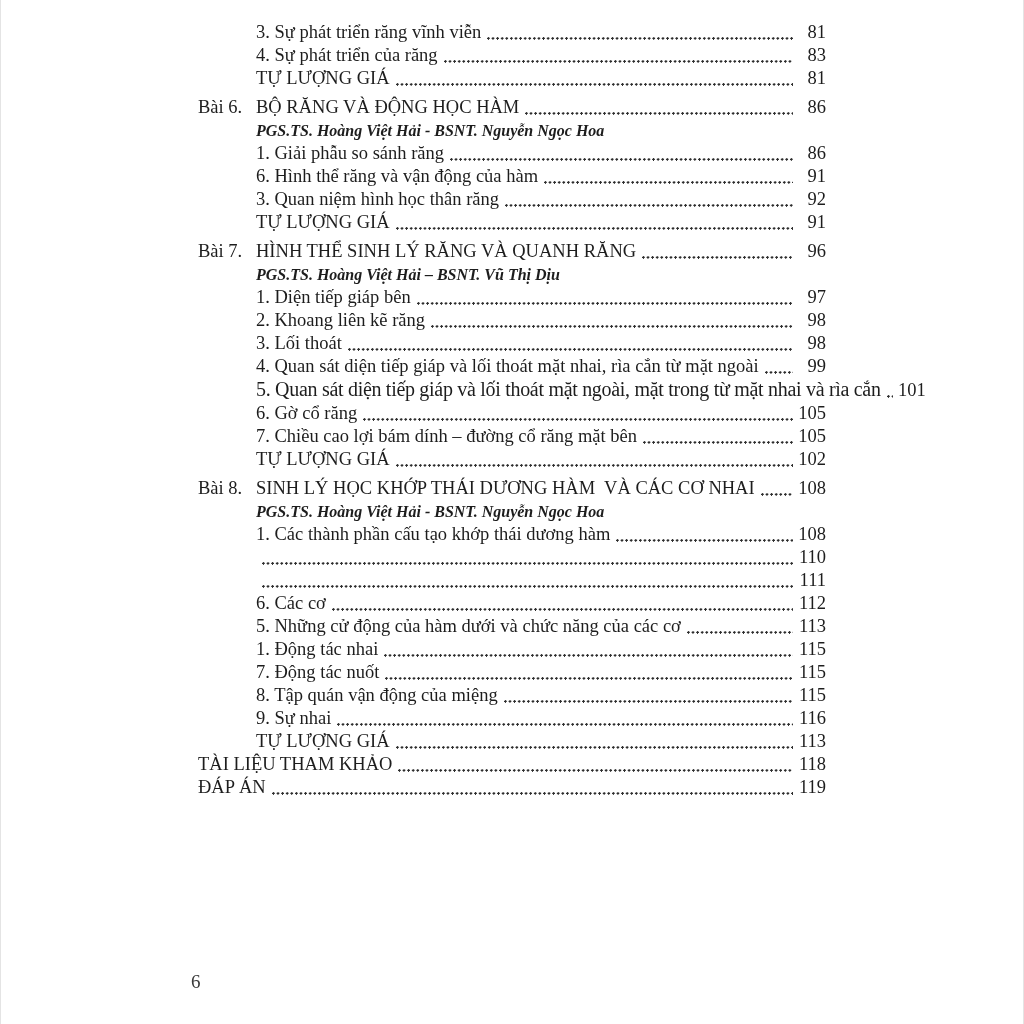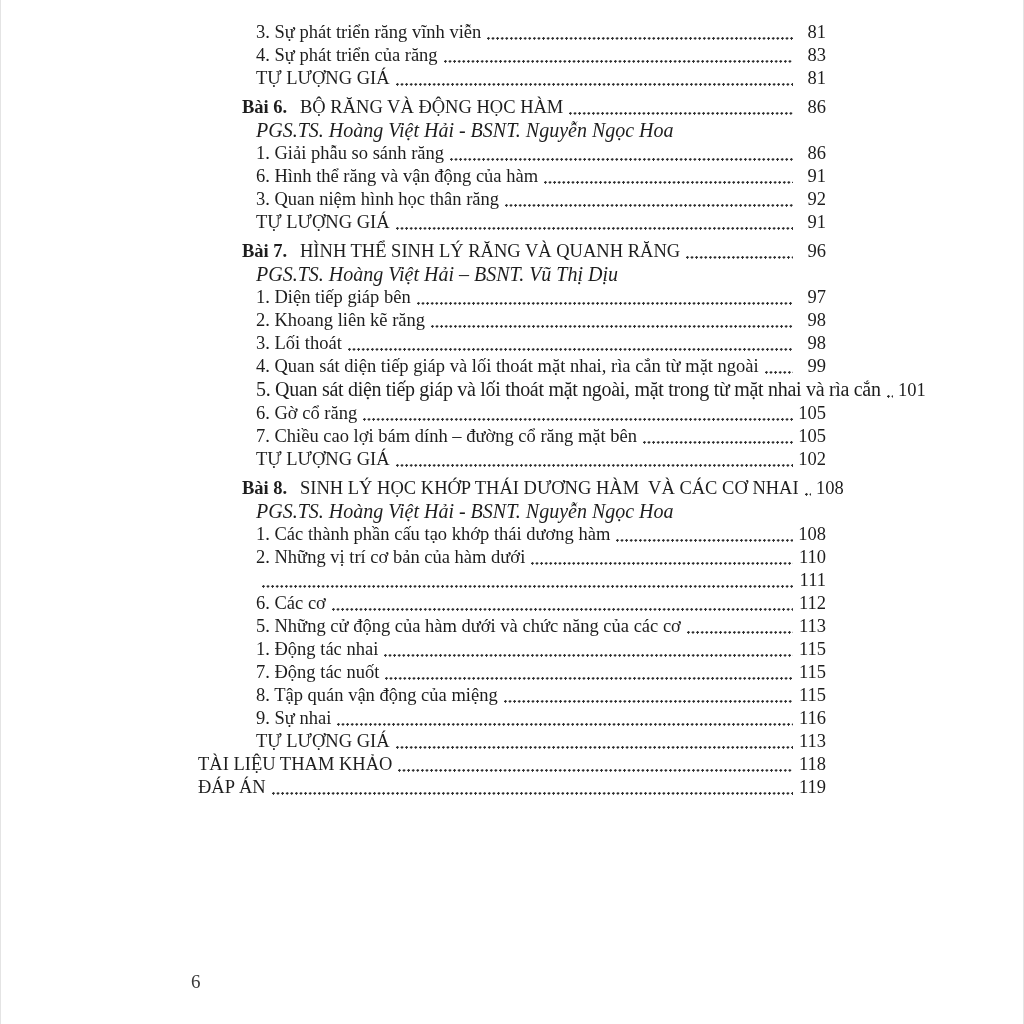--- a/index.html
+++ b/index.html
@@ -26,28 +26,27 @@
     align-items:baseline;
     line-height:23px;
     white-space:pre;
   }
   .row.item{padding-left:58px;}
   .row.root{padding-left:0;justify-content:center;}
   .row.chapter{margin-top:6px;}
   .chap-label{
     flex:0 0 58px;
     width:58px;
-    font-weight:bold;
-    margin-left:44px;
+    font-weight:normal;
   }
   .row.author{
     padding-left:58px;
-    font-weight:normal;
+    font-weight:bold;
     font-style:italic;
-    font-size:20px;
+    font-size:16px;
     line-height:23px;
   }
   .entry-text{white-space:pre;}
   .row.condensed .entry-text{font-size:20px;letter-spacing:-0.3px;}
   .leader{
     flex:1 1 auto;
     min-width:6px;
     height:3px;
     align-self:flex-end;
     margin:0 5px 4px 6px;
@@ -88,21 +87,21 @@
       <div class="row item"><span class="entry-text">2. Khoang liên kẽ răng</span><span class="leader"></span><span class="pagenum">98</span></div>
       <div class="row item"><span class="entry-text">3. Lối thoát</span><span class="leader"></span><span class="pagenum">98</span></div>
       <div class="row item"><span class="entry-text">4. Quan sát diện tiếp giáp và lối thoát mặt nhai, rìa cắn từ mặt ngoài</span><span class="leader"></span><span class="pagenum">99</span></div>
       <div class="row item condensed"><span class="entry-text">5. Quan sát diện tiếp giáp và lối thoát mặt ngoài, mặt trong từ mặt nhai và rìa cắn</span><span class="leader"></span><span class="pagenum">101</span></div>
       <div class="row item"><span class="entry-text">6. Gờ cổ răng</span><span class="leader"></span><span class="pagenum">105</span></div>
       <div class="row item"><span class="entry-text">7. Chiều cao lợi bám dính – đường cổ răng mặt bên</span><span class="leader"></span><span class="pagenum">105</span></div>
       <div class="row item"><span class="entry-text">TỰ LƯỢNG GIÁ</span><span class="leader"></span><span class="pagenum">102</span></div>
       <div class="row chapter"><span class="chap-label">Bài 8.</span><span class="entry-text">SINH LÝ HỌC KHỚP THÁI DƯƠNG HÀM  VÀ CÁC CƠ NHAI</span><span class="leader"></span><span class="pagenum">108</span></div>
       <div class="row author"><span class="entry-text">PGS.TS. Hoàng Việt Hải - BSNT. Nguyễn Ngọc Hoa</span></div>
       <div class="row item"><span class="entry-text">1. Các thành phần cấu tạo khớp thái dương hàm</span><span class="leader"></span><span class="pagenum">108</span></div>
-      <div class="row item"><span class="entry-text">2. Những vị trí cơ bản của hàm dưới</span><span class="leader"></span><span class="pagenum">110</span></div>
+      <div class="row item"><span class="leader"></span><span class="pagenum">110</span></div>
       <div class="row item"><span class="leader"></span><span class="pagenum">111</span></div>
       <div class="row item"><span class="entry-text">6. Các cơ</span><span class="leader"></span><span class="pagenum">112</span></div>
       <div class="row item"><span class="entry-text">5. Những cử động của hàm dưới và chức năng của các cơ</span><span class="leader"></span><span class="pagenum">113</span></div>
       <div class="row item"><span class="entry-text">1. Động tác nhai</span><span class="leader"></span><span class="pagenum">115</span></div>
       <div class="row item"><span class="entry-text">7. Động tác nuốt</span><span class="leader"></span><span class="pagenum">115</span></div>
       <div class="row item"><span class="entry-text">8. Tập quán vận động của miệng</span><span class="leader"></span><span class="pagenum">115</span></div>
       <div class="row item"><span class="entry-text">9. Sự nhai</span><span class="leader"></span><span class="pagenum">116</span></div>
       <div class="row item"><span class="entry-text">TỰ LƯỢNG GIÁ</span><span class="leader"></span><span class="pagenum">113</span></div>
       <div class="row root"><span class="entry-text">TÀI LIỆU THAM KHẢO</span><span class="leader"></span><span class="pagenum">118</span></div>
       <div class="row root"><span class="entry-text">ĐÁP ÁN</span><span class="leader"></span><span class="pagenum">119</span></div>

